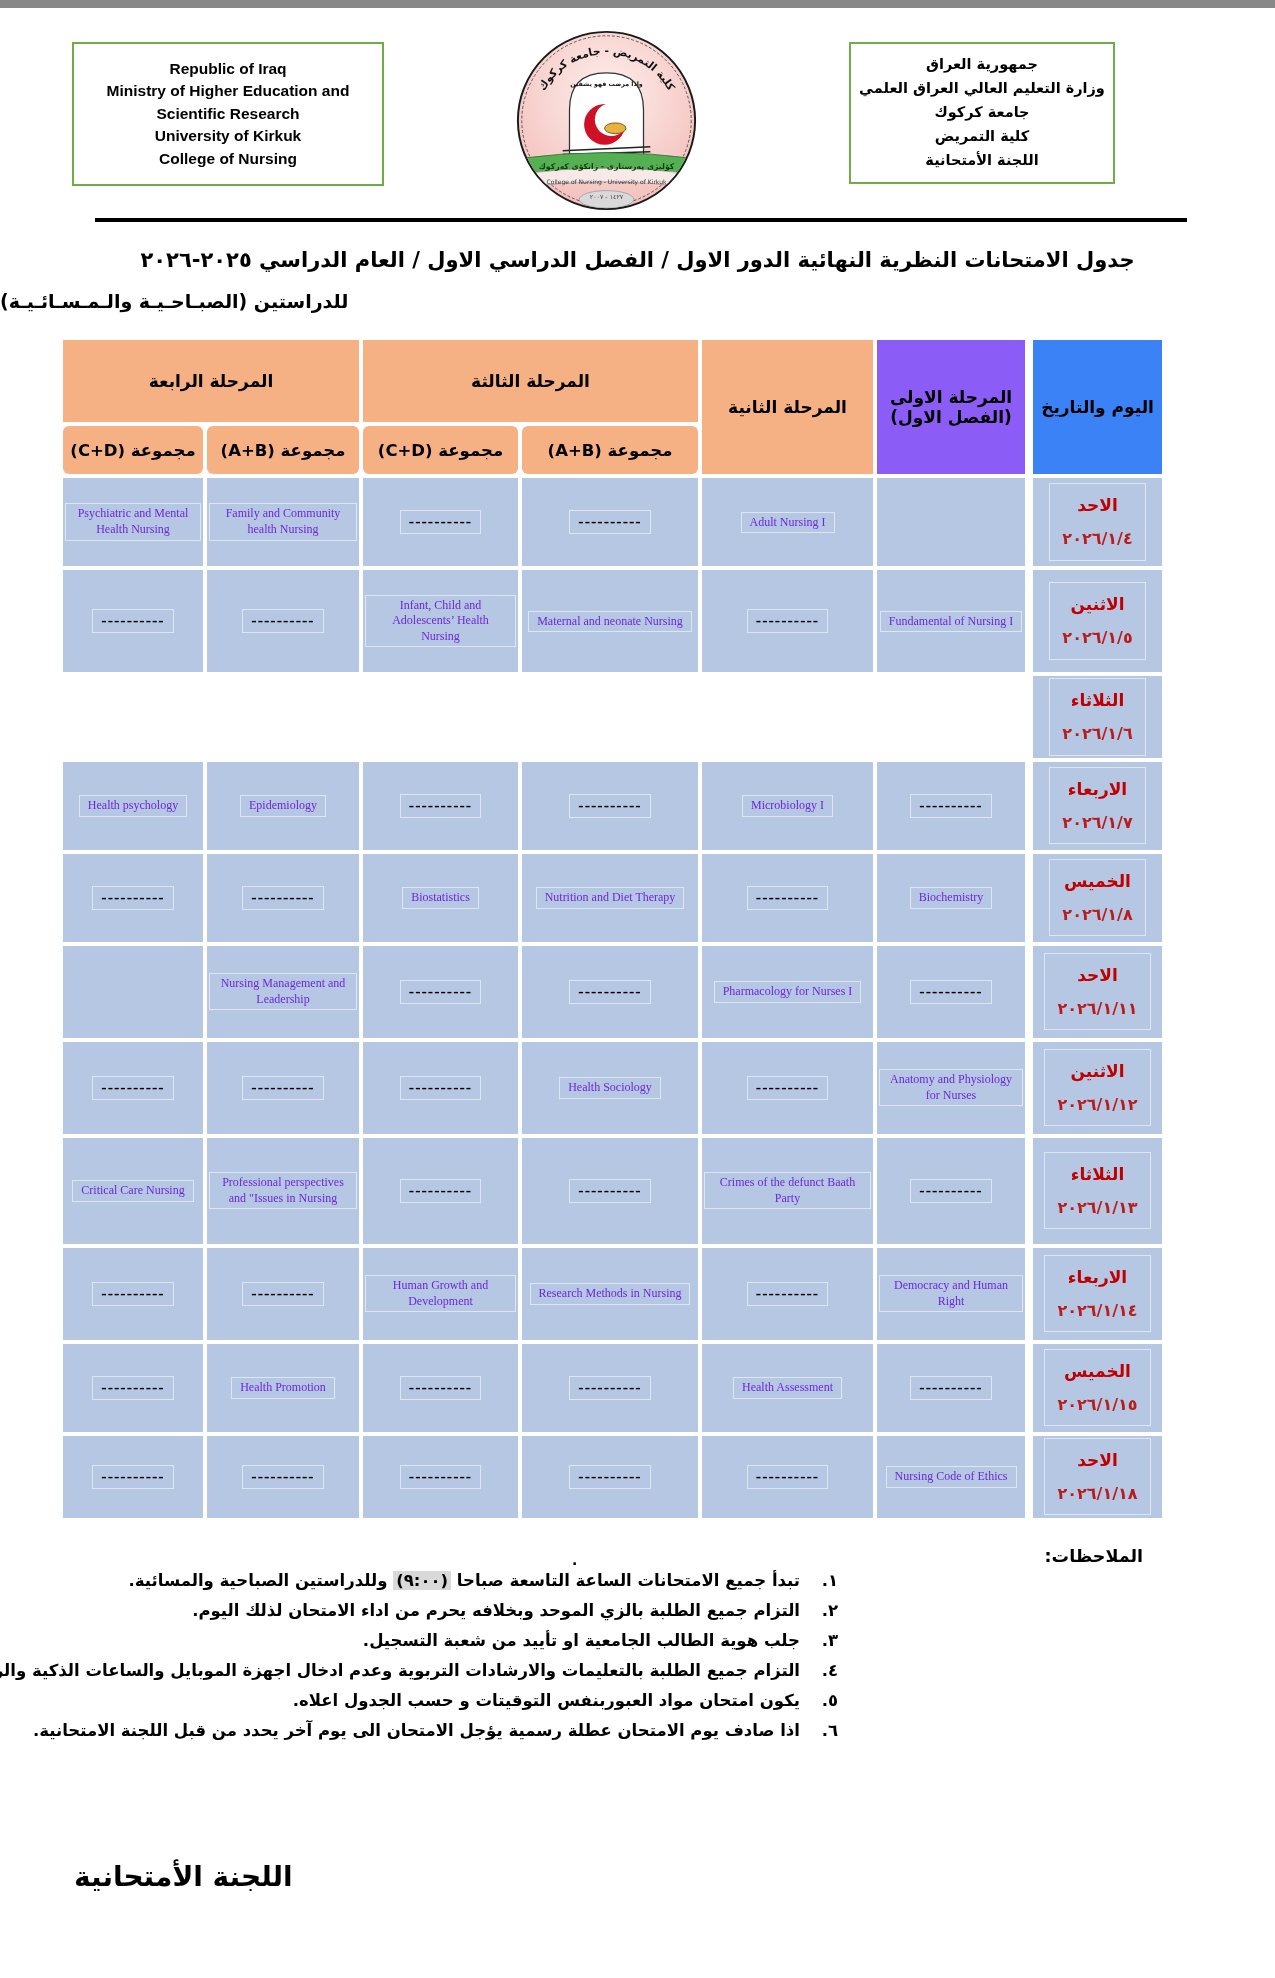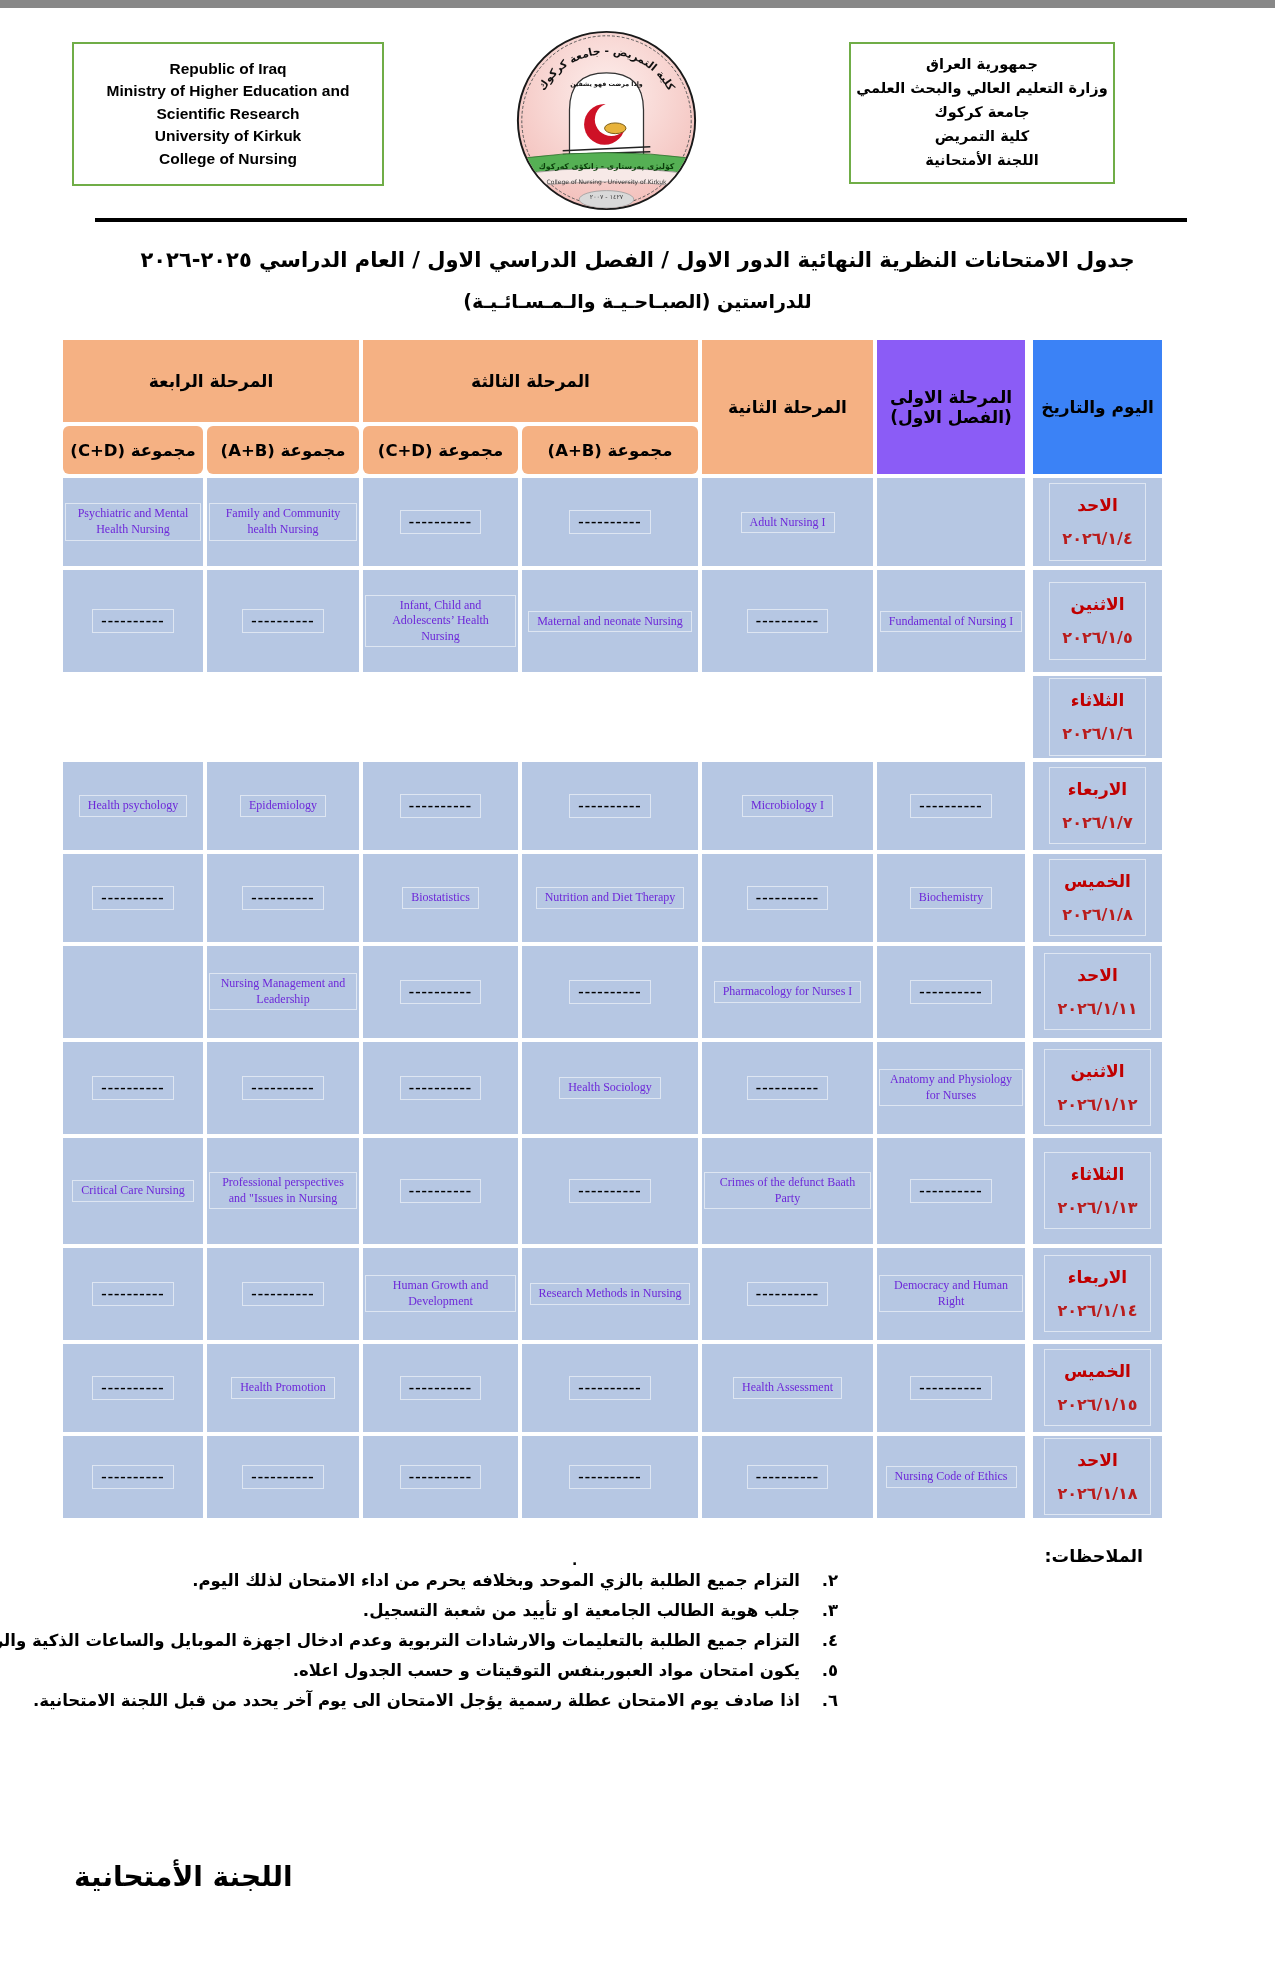--- a/index.html
+++ b/index.html
@@ -41,21 +41,21 @@
   .logo-wrap { margin-top:-8px; margin-left:-20px; }
 
   .rule { height:4px; background:#000; margin:0 88px 0 95px; }
 
   
   .title {
     margin-top:26px; text-align:center; direction:rtl;
     font-weight:bold; font-size:21px; color:#000;
   }
   .subtitle {
-    margin-top:18px; text-align:center; direction:rtl;
+    margin-top:18px; text-align:left; direction:rtl;
     font-weight:bold; font-size:19px; color:#000;
   }
 
   
   table.sched {
     margin:24px 0 0 59px;
     border-collapse:separate;
     border-spacing:4px;
     table-layout:fixed;
   }
@@ -165,21 +165,21 @@
           <text x="95" y="176" font-size="6.5" text-anchor="middle" direction="rtl" fill="#444">١٤٢٧ - ٢٠٠٧</text>
         </g>
         <text font-size="11" font-weight="bold" fill="#111" direction="rtl">
           <textPath href="#arcTop" startOffset="50%" text-anchor="middle">كلية التمريض - جامعة كركوك</textPath>
         </text>
       </svg>
     </div>
 
     <div class="hdr-box right">
       <div>جمهورية العراق</div>
-      <div>وزارة التعليم العالي والبحث العلمي</div>
+      <div>وزارة التعليم العالي العراق العلمي</div>
       <div>جامعة كركوك</div>
       <div>كلية التمريض</div>
       <div>اللجنة الأمتحانية</div>
     </div>
   </div>
 
   <div class="rule"></div>
 
   <div class="title">جدول الامتحانات النظرية النهائية الدور الاول / الفصل الدراسي الاول / العام الدراسي ٢٠٢٥-٢٠٢٦</div>
   <div class="subtitle">للدراستين (الصبـاحـيـة والـمـسـائـيـة)</div>
@@ -311,20 +311,21 @@
           <td class="cellblue"><span class="ib dashes">----------</span></td>
           <td class="cellblue"><span class="ib subject">Nursing Code of Ethics</span></td>
           <td class="datecell datecol"><span class="ib date-ib"><span class="day">الاحد</span><br><span class="dt">٢٠٢٦/١/١٨</span></span></td>
         </tr>
       </tbody>
   </table>
 
   <div class="notes">
     <div class="notes-heading">الملاحظات:</div>
     <div id="notes-list">
+        <div class="note-line"><span class="note-num">١.</span><span>تبدأ جميع الامتحانات الساعة التاسعة صباحا </span><span class="hl">(٩:٠٠)</span><span> وللدراستين الصباحية والمسائية.</span></div>
         <div class="note-line"><span class="note-num">٢.</span><span>التزام جميع الطلبة بالزي الموحد وبخلافه يحرم من اداء الامتحان لذلك اليوم.</span></div>
         <div class="note-line"><span class="note-num">٣.</span><span>جلب هوية الطالب الجامعية او تأييد من شعبة التسجيل.</span></div>
         <div class="note-line"><span class="note-num">٤.</span><span>التزام جميع الطلبة بالتعليمات والارشادات التربوية وعدم ادخال اجهزة الموبايل والساعات الذكية والرقمية للقاعات الامتحانية.</span></div>
         <div class="note-line"><span class="note-num">٥.</span><span>يكون امتحان مواد العبوربنفس التوقيتات و حسب الجدول اعلاه.</span></div>
         <div class="note-line"><span class="note-num">٦.</span><span>اذا صادف يوم الامتحان عطلة رسمية يؤجل الامتحان الى  يوم آخر يحدد من قبل اللجنة الامتحانية.</span></div>
       </div>
   </div>
   <div class="stray-dot">.</div>
 
   <div class="footer-sig">اللجنة الأمتحانية</div>

